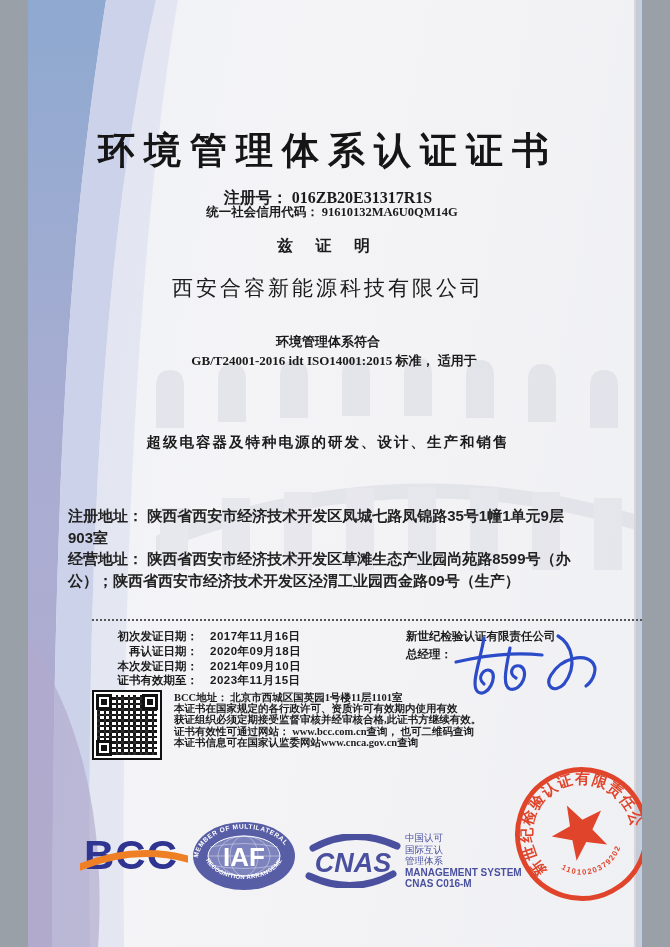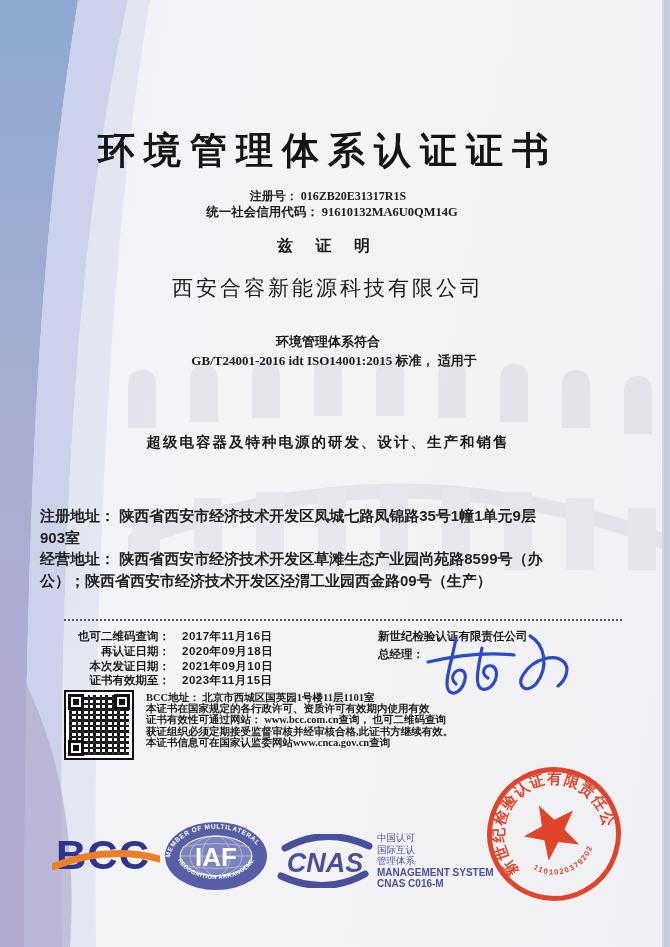--- a/index.html
+++ b/index.html
@@ -1,31 +1,31 @@
 <!DOCTYPE html>
 <html><head>
 <meta charset="utf-8">
 <style>
   html,body{margin:0;padding:0;background:#9aa0a8;}
   .page{
-    position:relative; width:670px; height:947px; margin:0 auto;
+    position:relative; width:614px; height:947px; margin:0 auto;
     background:linear-gradient(100deg,#eef0f6 0%,#f4f4f7 35%,#f2f2f5 70%,#eff0f3 100%);
     overflow:hidden;
     font-family:"Liberation Sans","DejaVu Sans",sans-serif;
     color:#1b1b1b;
   }
   .abs{position:absolute;}
   .ctr{left:0;right:14px;text-align:center;}
   
   .deco{pointer-events:none;}
   .paper-edge-right{right:0;top:0;width:6px;height:947px;background:linear-gradient(90deg,#c9c9cf,#bfd0e8);}
   .paper-edge-line{right:6px;top:0;width:2px;height:947px;background:#d6d7dc;}
   
   .title{top:126px;font-family:"Liberation Serif","DejaVu Serif",serif;font-size:37px;font-weight:600;letter-spacing:9px;color:#151515;}
-  .reg-line{top:188px;font-family:"Liberation Serif","DejaVu Serif",serif;font-size:12px;font-weight:bold;}
+  .reg-line{top:188px;font-family:"Liberation Serif","DejaVu Serif",serif;font-size:16px;font-weight:bold;}
   .code-line{top:204px;font-family:"Liberation Serif","DejaVu Serif",serif;font-size:12.5px;font-weight:bold;margin-left:8px;}
   .hereby{top:236px;font-size:16px;font-weight:bold;letter-spacing:9px;}
   .company{top:274px;font-family:Liberation Serif, serif;font-size:21px;letter-spacing:3px;}
   .conform{top:333px;font-size:13px;font-weight:bold;}
   .standard{top:352px;font-family:"Liberation Serif","DejaVu Serif",serif;font-size:13px;font-weight:bold;padding-left:12px;}
   .scope{top:433px;font-size:14.5px;font-weight:bold;letter-spacing:2px;}
   .addr{left:40px;width:586px;top:505px;font-size:15px;font-weight:bold;line-height:21.5px;color:#222;}
   .dotted{top:619px;left:64px;width:558px;border-top:2px dotted #555;height:0;}
   .dates{top:629px;left:70px;font-size:11.5px;font-weight:bold;line-height:14.8px;}
   .dates .row{display:flex;}
@@ -116,21 +116,21 @@
     <div>注册地址： 陕西省西安市经济技术开发区凤城七路凤锦路35号1幢1单元9层</div>
     <div>903室</div>
     <div>经营地址： 陕西省西安市经济技术开发区草滩生态产业园尚苑路8599号（办</div>
     <div>公）；陕西省西安市经济技术开发区泾渭工业园西金路09号（生产）</div>
   </div>
 
   <div class="abs dotted"></div>
 
   <div class="abs dates">
     <div class="row">
-      <span class="lbl">也可二维码查询：</span>
+      <span class="lbl">初次发证日期：</span>
       <span class="val">2017年11月16日</span>
     </div>
     <div class="row">
       <span class="lbl">再认证日期：</span>
       <span class="val">2020年09月18日</span>
     </div>
     <div class="row">
       <span class="lbl">本次发证日期：</span>
       <span class="val">2021年09月10日</span>
     </div>
@@ -156,22 +156,22 @@
   <div class="abs qr">
     <div class="qr-grid"></div>
     <div class="finder f-tl"></div>
     <div class="finder f-tr"></div>
     <div class="finder f-bl"></div>
   </div>
 
   <div class="abs bcc-info">
     <div>BCC地址： 北京市西城区国英园1号楼11层1101室</div>
     <div>本证书在国家规定的各行政许可、资质许可有效期内使用有效</div>
+    <div>获证组织必须定期接受监督审核并经审核合格,此证书方继续有效。</div>
     <div>证书有效性可通过网站： www.bcc.com.cn查询， 也可二维码查询</div>
-    <div>获证组织必须定期接受监督审核并经审核合格,此证书方继续有效。</div>
     <div>本证书信息可在国家认监委网站www.cnca.gov.cn查询</div>
   </div>
 
   <div class="abs bcc-logo">
     <div class="bcc-letters">BCC</div>
     <svg width="108" height="52" viewBox="0 0 108 52" style="position:absolute;left:0;top:0">
       <path d="M0,34 Q54,12 108,26" stroke="#ef7f24" stroke-width="7" fill="none" stroke-linecap="round"></path>
     </svg>
   </div>
 

